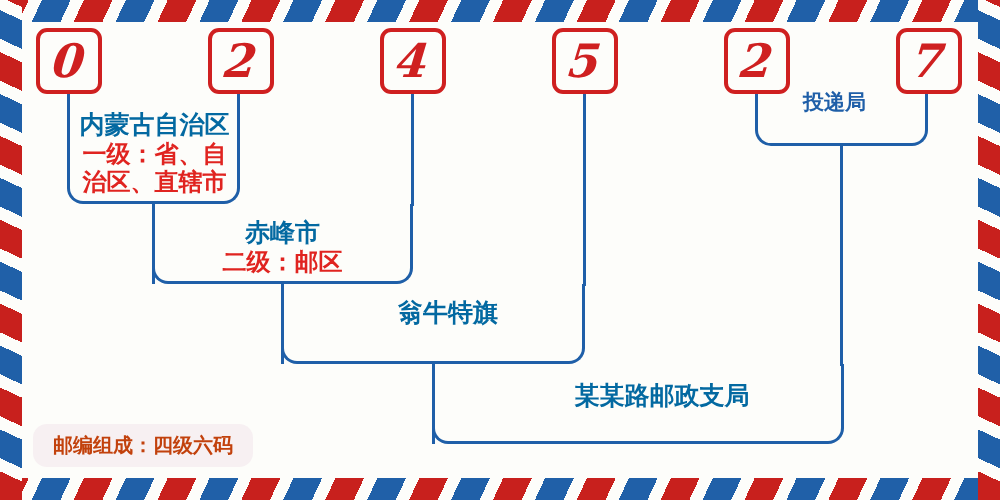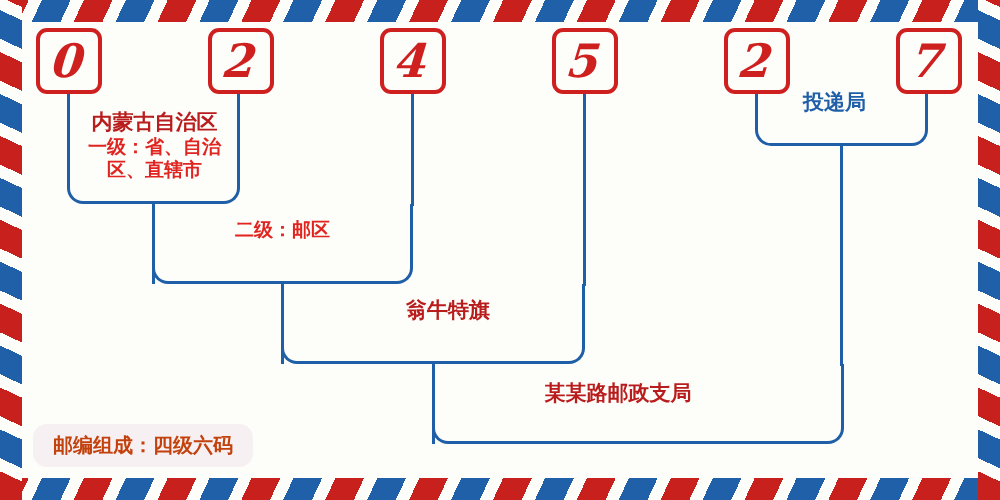--- a/index.html
+++ b/index.html
@@ -66,32 +66,32 @@
     border-bottom:3px solid #1f5fa8;
     border-bottom-left-radius:16px;
     border-bottom-right-radius:16px;
     box-sizing:border-box;
     z-index:7;
   }
 
   
   .label-group{position:absolute;z-index:15;text-align:center;}
   .label-title{
-    color:#b91c1c;
+    color:#0369a1;
     font-family:"DejaVu Serif",serif;
     font-weight:700;
-    font-size:21px;
+    font-size:25px;
     line-height:1.18;
     white-space:nowrap;
   }
   .label-sub{
     color:#e02420;
     font-family:"DejaVu Sans",sans-serif;
     font-weight:700;
-    font-size:19px;
+    font-size:24px;
     line-height:1.2;
   }
   .label-sub.narrow{white-space:normal;width:160px;margin:0 auto;}
   .label-sub.wide{white-space:nowrap;text-align:center;}
 
   .toudi-label{
     position:absolute;z-index:15;
     color:#1f5fa8;
     font-family:"DejaVu Serif",serif;
     font-weight:700;
@@ -145,36 +145,37 @@
   <div class="bracket" style="left:67px;top:94px;width:173px;height:110px;"></div>
   <div class="label-group" style="left:72px;top:110px;width:165px;">
     <div class="label-title">内蒙古自治区</div>
     <div class="label-sub narrow">一级：省、自治区、直辖市</div>
   </div>
 
   <div class="vline" style="left:152px;top:204px;height:80px;"></div>
 
   <div class="bracket" style="left:152px;top:204px;width:261px;height:80px;"></div>
   <div class="label-group" style="left:160px;top:218px;width:245px;">
+    <div class="label-title">赤峰市</div>
     <div class="label-sub wide">二级：邮区</div>
   </div>
 
   <div class="vline" style="left:411px;top:94px;height:112px;"></div>
   <div class="vline" style="left:281px;top:284px;height:80px;"></div>
 
   <div class="bracket" style="left:281px;top:284px;width:304px;height:80px;"></div>
   <div class="label-group" style="left:304px;top:298px;width:288px;">
     <div class="label-title">翁牛特旗</div>
   </div>
 
   <div class="vline" style="left:583px;top:94px;height:192px;"></div>
   <div class="vline" style="left:432px;top:364px;height:80px;"></div>
 
   <div class="bracket" style="left:432px;top:364px;width:412px;height:80px;"></div>
-  <div class="label-group" style="left:420px;top:381px;width:396px;">
+  <div class="label-group" style="left:464px;top:381px;width:396px;">
     <div class="label-title">某某路邮政支局</div>
   </div>
 
   <div class="bracket" style="left:755px;top:94px;width:173px;height:52px;"></div>
   <div class="toudi-label" style="left:803px;top:88px;">投递局</div>
 
   <div class="vline" style="left:840px;top:146px;height:220px;"></div>
 
   <div class="footer-badge" style="left:33px;top:424px;">邮编组成：四级六码</div>
 

